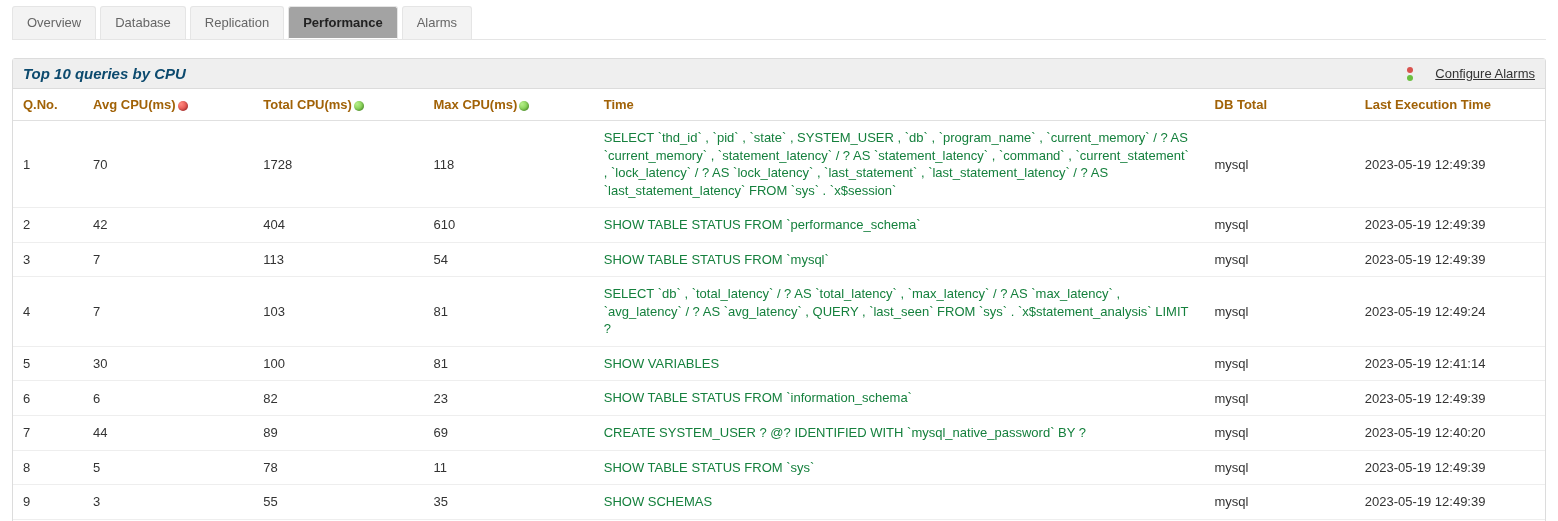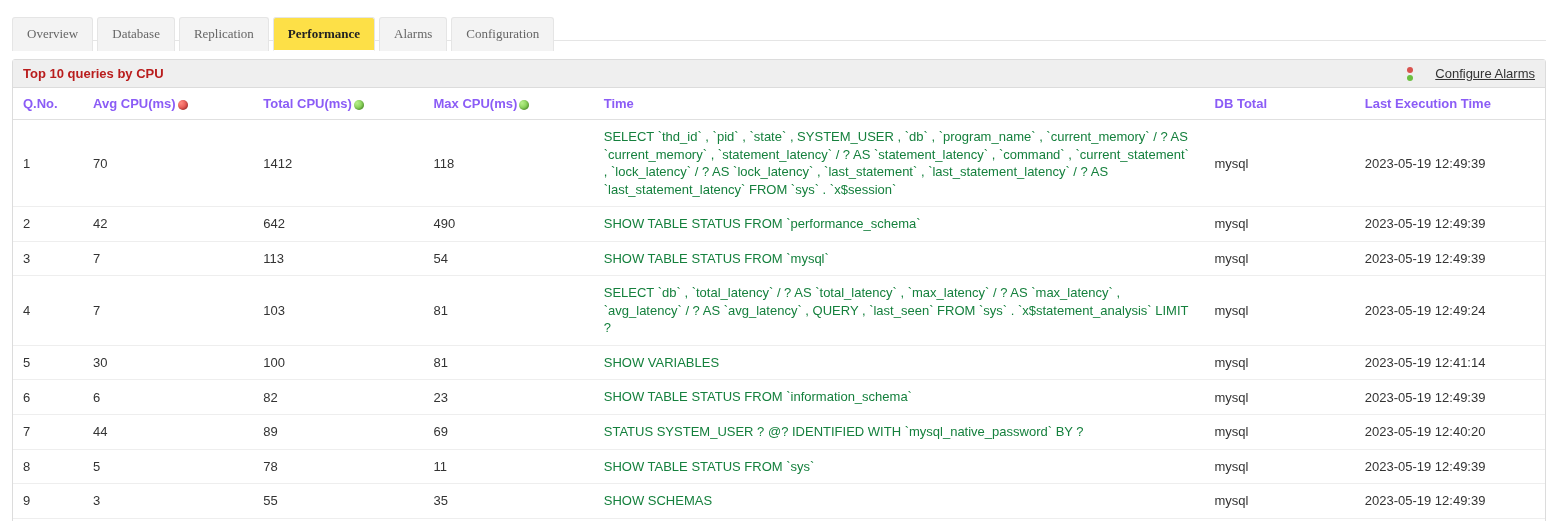--- a/index.html
+++ b/index.html
@@ -20,46 +20,46 @@
     .tab {
       padding: 8px 14px;
       font-size: 13px;
       color: #666;
       background: #f3f3f3;
       border: 1px solid #e5e5e5;
       border-bottom: none;
       border-radius: 3px 3px 0 0;
       cursor: pointer;
       position: relative;
-      top: 11px;
-      font-family: Liberation Serif, serif;
+      top: 0;
     }
     .tab.active {
-      background: #fde047;
+      background: #a3a3a3;
       color: #222;
       font-weight: 700;
       border-bottom: 1px solid #fff;
     }
     .panel {
       margin-top: 18px;
       border: 1px solid #dcdcdc;
       border-radius: 3px;
     }
     .panel-header {
       display: flex;
       align-items: center;
       justify-content: space-between;
       background: #efefef;
       border-bottom: 1px solid #dcdcdc;
       padding: 6px 10px;
     }
     .panel-title {
       font-weight: 700;
-      font-size: 13px;
-      color: #b91c1c;
+      font-size: 15px;
+      color: #0c4a6e;
+      font-style: italic;
     }
     .configure-link {
       display: inline-flex;
       align-items: center;
       gap: 20px;
       color: #333;
       text-decoration: underline;
       font-size: 13px;
       cursor: pointer;
     }
@@ -85,21 +85,21 @@
       table-layout: fixed;
     }
     th, td {
       text-align: left;
       padding: 8px 10px;
       vertical-align: middle;
       font-size: 13px;
     }
     thead th {
       font-weight: 700;
-      color: #8b5cf6;
+      color: #a16207;
       border-bottom: 1px solid #e0e0e0;
       white-space: nowrap;
     }
     tbody tr { border-bottom: 1px solid #eee; }
     tbody tr:last-child { border-bottom: none; }
     .col-qno   { width: 70px; }
     .col-avg   { width: 170px; }
     .col-total { width: 170px; }
     .col-max   { width: 170px; }
     .col-query { width: 610px; }
@@ -125,21 +125,20 @@
   </style>
 </head>
 <body>
 
 <div class="tabbar" id="tabbar">
     <div class="tab">Overview</div>
     <div class="tab">Database</div>
     <div class="tab">Replication</div>
     <div class="tab active">Performance</div>
     <div class="tab">Alarms</div>
-    <div class="tab">Configuration</div>
   </div>
 
 <div class="panel">
   <div class="panel-header">
     <span class="panel-title">Top 10 queries by CPU</span>
     <a class="configure-link">
       <span class="alarm-icon"></span>
       <span>Configure Alarms</span>
     </a>
   </div>
@@ -162,31 +161,31 @@
         <th><span>Max CPU(ms)</span><span class="dot green"></span></th>
         <th><span>Time</span></th>
         <th><span>DB Total</span></th>
         <th><span>Last Execution Time</span></th>
       </tr>
     </thead>
     <tbody id="rows">
         <tr>
           <td>1</td>
           <td>70</td>
-          <td>1412</td>
+          <td>1728</td>
           <td>118</td>
           <td class="query-cell">SELECT `thd_id` , `pid` , `state` , SYSTEM_USER , `db` , `program_name` , `current_memory` / ? AS `current_memory` , `statement_latency` / ? AS `statement_latency` , `command` , `current_statement` , `lock_latency` / ? AS `lock_latency` , `last_statement` , `last_statement_latency` / ? AS `last_statement_latency` FROM `sys` . `x$session`</td>
           <td>mysql</td>
           <td>2023-05-19 12:49:39</td>
         </tr>
         <tr>
           <td>2</td>
           <td>42</td>
-          <td>642</td>
-          <td>490</td>
+          <td>404</td>
+          <td>610</td>
           <td class="query-cell">SHOW TABLE STATUS FROM `performance_schema`</td>
           <td>mysql</td>
           <td>2023-05-19 12:49:39</td>
         </tr>
         <tr>
           <td>3</td>
           <td>7</td>
           <td>113</td>
           <td>54</td>
           <td class="query-cell">SHOW TABLE STATUS FROM `mysql`</td>
@@ -218,21 +217,21 @@
           <td>23</td>
           <td class="query-cell">SHOW TABLE STATUS FROM `information_schema`</td>
           <td>mysql</td>
           <td>2023-05-19 12:49:39</td>
         </tr>
         <tr>
           <td>7</td>
           <td>44</td>
           <td>89</td>
           <td>69</td>
-          <td class="query-cell">STATUS SYSTEM_USER ? @? IDENTIFIED WITH `mysql_native_password` BY ?</td>
+          <td class="query-cell">CREATE SYSTEM_USER ? @? IDENTIFIED WITH `mysql_native_password` BY ?</td>
           <td>mysql</td>
           <td>2023-05-19 12:40:20</td>
         </tr>
         <tr>
           <td>8</td>
           <td>5</td>
           <td>78</td>
           <td>11</td>
           <td class="query-cell">SHOW TABLE STATUS FROM `sys`</td>
           <td>mysql</td>

